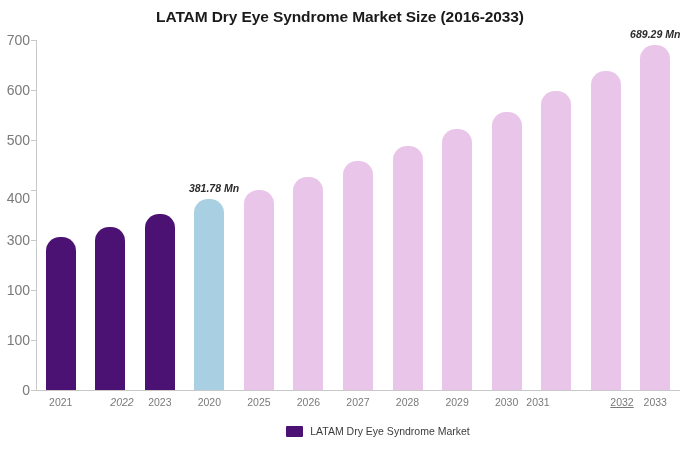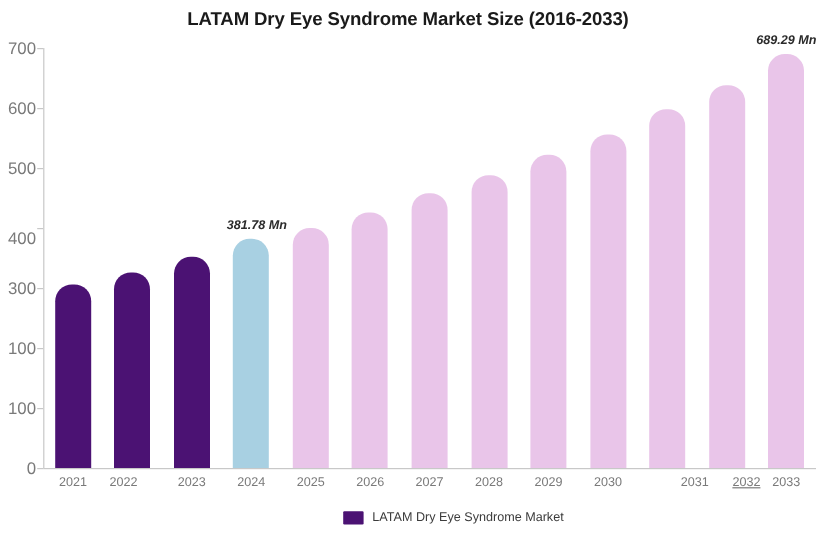--- a/index.html
+++ b/index.html
@@ -151,30 +151,30 @@
         <div class="bar" style="left: 307px; width: 30px; height: 229px; background: rgb(233, 197, 233);"></div>
         <div class="bar" style="left: 356.538px; width: 30px; height: 244px; background: rgb(233, 197, 233);"></div>
         <div class="bar" style="left: 406.077px; width: 30px; height: 261px; background: rgb(233, 197, 233);"></div>
         <div class="bar" style="left: 455.615px; width: 30px; height: 278px; background: rgb(233, 197, 233);"></div>
         <div class="bar" style="left: 505.154px; width: 30px; height: 299px; background: rgb(233, 197, 233);"></div>
         <div class="bar" style="left: 554.692px; width: 30px; height: 319.5px; background: rgb(233, 197, 233);"></div>
         <div class="bar" style="left: 604.231px; width: 30px; height: 344.645px; background: rgb(233, 197, 233);"></div>
       </div>
     <div id="x-ticks">
         <div class="x-tick-label" style="left: 24.7692px;">2021</div>
-        <div class="x-tick-label" style="left: 67px;">2022</div>
+        <div class="x-tick-label" style="left: 86px; font-style: italic;">2022</div>
         <div class="x-tick-label" style="left: 123.846px;">2023</div>
-        <div class="x-tick-label" style="left: 173.385px;">2024</div>
+        <div class="x-tick-label" style="left: 173.385px;">2020</div>
         <div class="x-tick-label" style="left: 222.923px; text-align: center;">2025</div>
         <div class="x-tick-label" style="left: 272.462px;">2026</div>
         <div class="x-tick-label" style="left: 322px;">2027</div>
         <div class="x-tick-label" style="left: 371.538px;">2028</div>
         <div class="x-tick-label" style="left: 421.077px;">2029</div>
         <div class="x-tick-label" style="left: 470.615px;">2030</div>
-        <div class="x-tick-label" style="left: 543px;">2031</div>
+        <div class="x-tick-label" style="left: 502px;">2031</div>
         <div class="x-tick-label" style="left: 586px; text-decoration: underline;">2032</div>
         <div class="x-tick-label" style="left: 619.231px;">2033</div>
       </div>
     <div id="annotations">
         <div class="bar-label" style="left: 178px; top: 142.11px;">381.78 Mn</div>
         <div class="bar-label" style="left: 619.231px; top: -11.645px;">689.29 Mn</div>
       </div>
   </div>
 
   <div id="legend">

